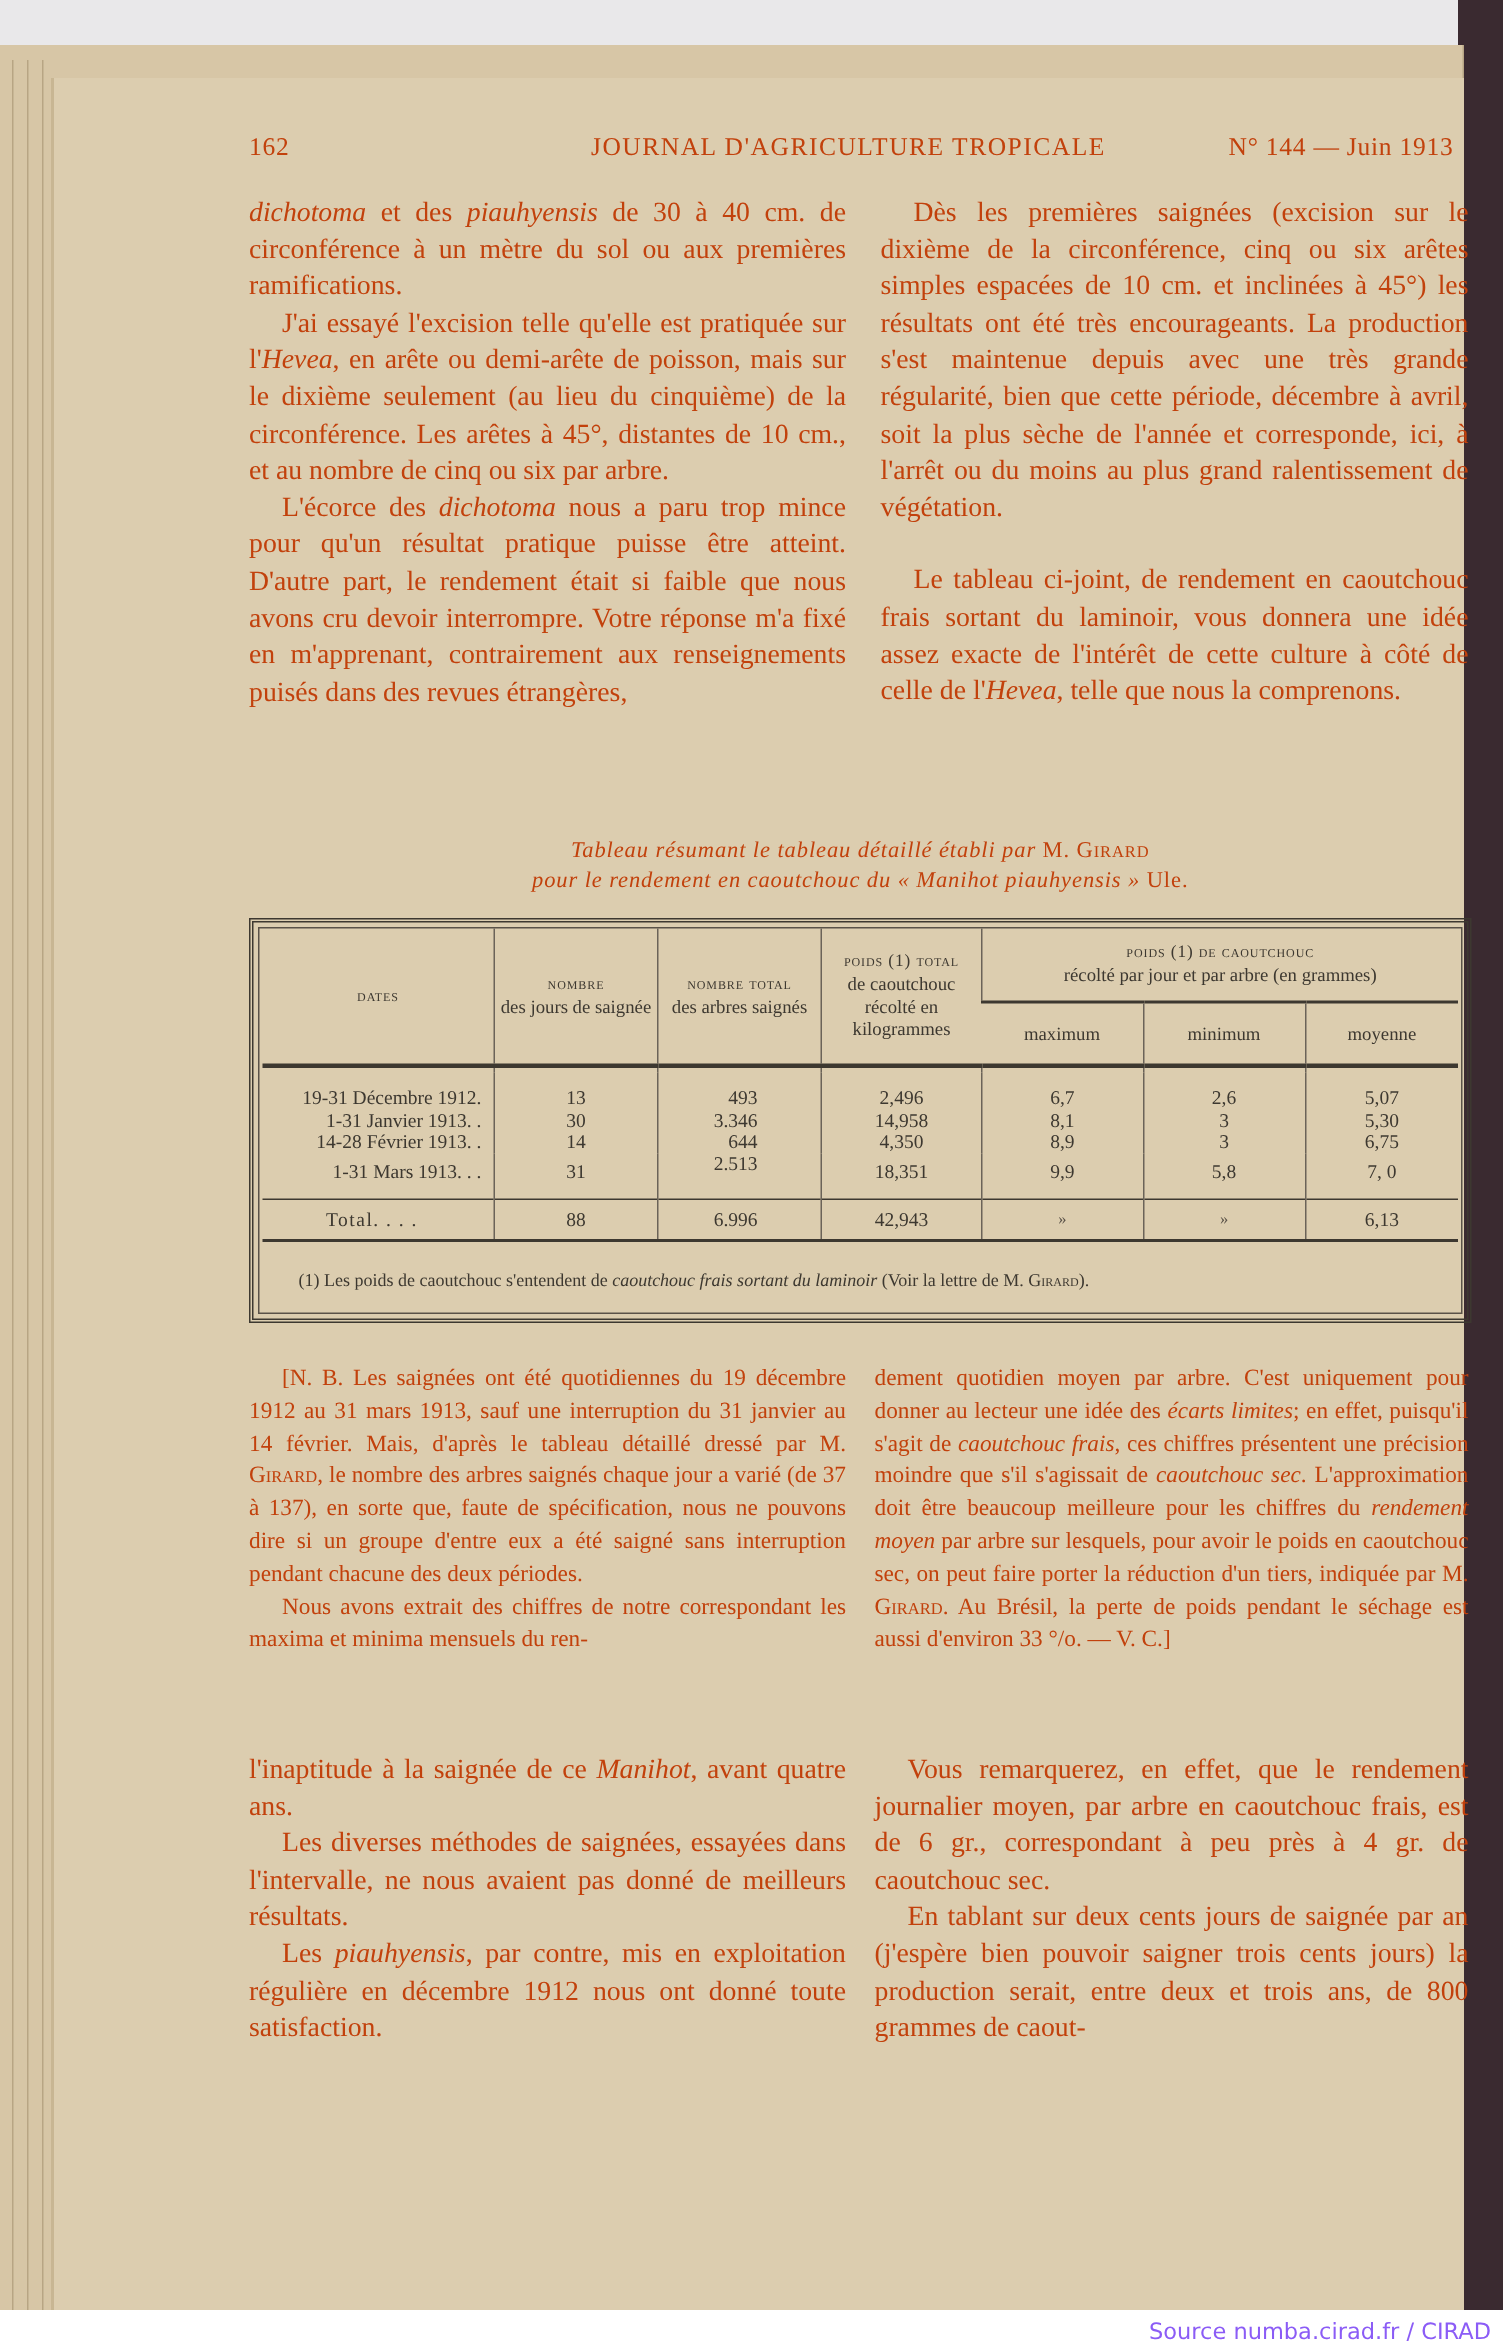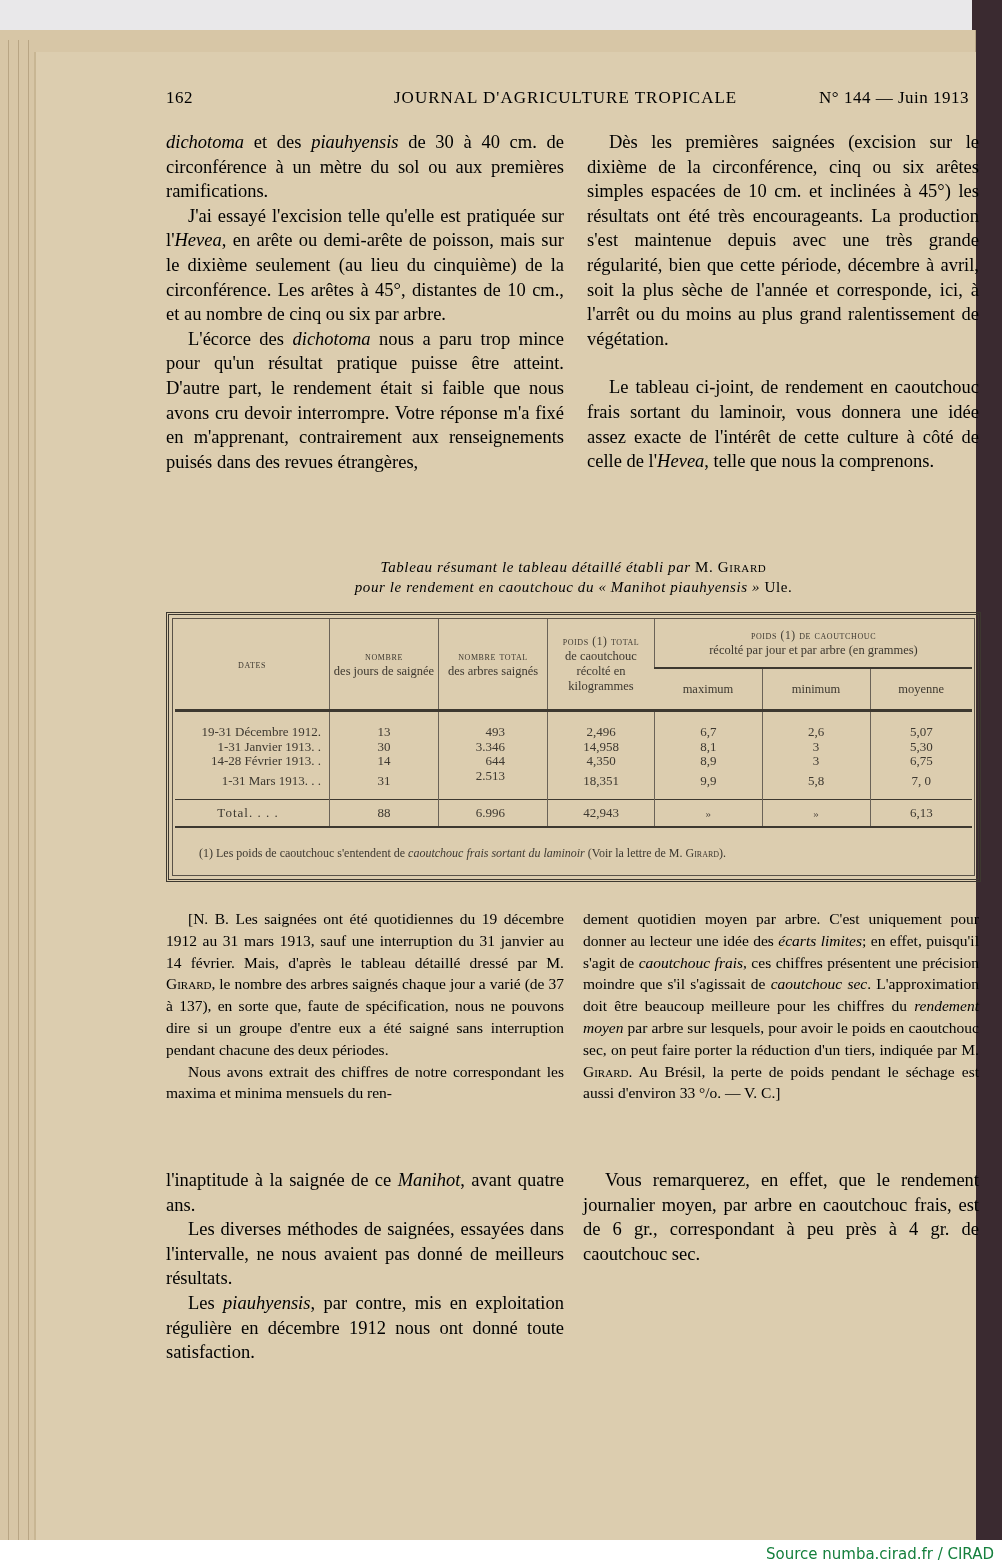--- a/index.html
+++ b/index.html
@@ -17,23 +17,23 @@
   }
   .page-stack .edge { position:absolute; top:10px; bottom:0; width:1px; background:#b8a584; }
   .page {
     position:absolute; left:36px; top:22px; width:940px; height:1496px;
     background:#dccdaf;
     box-shadow:-2px 0 0 #c8b693;
   }
   .footer-strip { position:absolute; left:0; top:1540px; width:1002px; height:26px; background:#fff; }
   .source {
     position:absolute; right:8px; top:1545px;
-    font-family:"DejaVu Sans", sans-serif; font-size:15px; color:#15803d;
-  }
-  .ink { color:#000000; }
+    font-family:"DejaVu Sans", sans-serif; font-size:15px; color:#8b5cf6;
+  }
+  .ink { color:#c2410c; }
 
   .running-head {
     position:absolute; left:166px; top:88px; width:815px; height:24px;
     font-family:"Liberation Serif", serif; font-size:17px; letter-spacing:0.5px;
   }
   .running-head .pg { position:absolute; left:0; top:0; }
   .running-head .jt { position:absolute; left:228px; top:0; letter-spacing:1px; }
   .running-head .iss { position:absolute; right:12px; top:0; }
 
   .col { position:absolute; font-family:"Liberation Serif", serif; font-size:18.5px; line-height:24.6px; text-align:justify; }
@@ -215,13 +215,14 @@
 </div>
 
 <div class="col col-l3 ink">
   <p><span>l'inaptitude à la saignée de ce </span><i>Manihot</i><span>, avant quatre ans.</span></p>
   <p class="ind"><span>Les diverses méthodes de saignées, essayées dans l'intervalle, ne nous avaient pas donné de meilleurs résultats.</span></p>
   <p class="ind"><span>Les </span><i>piauhyensis</i><span>, par contre, mis en exploitation régulière en décembre 1912 nous ont donné toute satisfaction.</span></p>
 </div>
 
 <div class="col col-r3 ink">
   <p class="ind"><span>Vous remarquerez, en effet, que le rendement journalier moyen, par arbre en caoutchouc frais, est de 6 gr., correspondant à peu près à 4 gr. de caoutchouc sec.</span></p>
+  <p class="ind"><span>En tablant sur deux cents jours de saignée par an (j'espère bien pouvoir saigner trois cents jours) la production serait, entre deux et trois ans, de 800 grammes de caout-</span></p>
 </div>
 
 </body></html>

